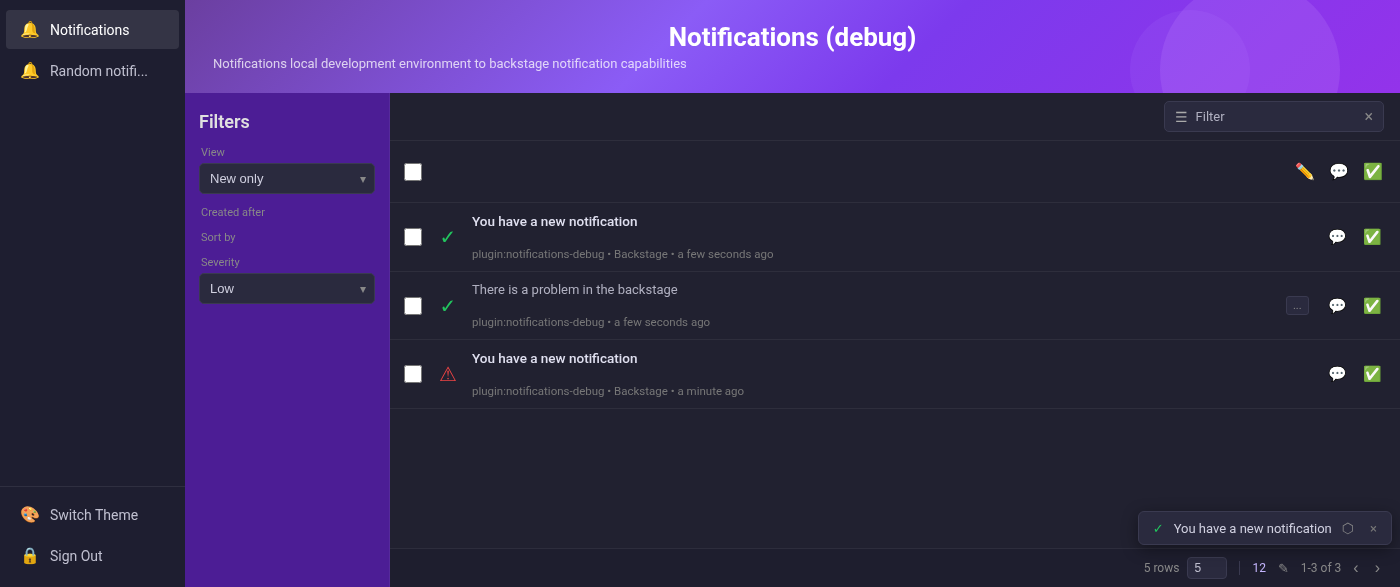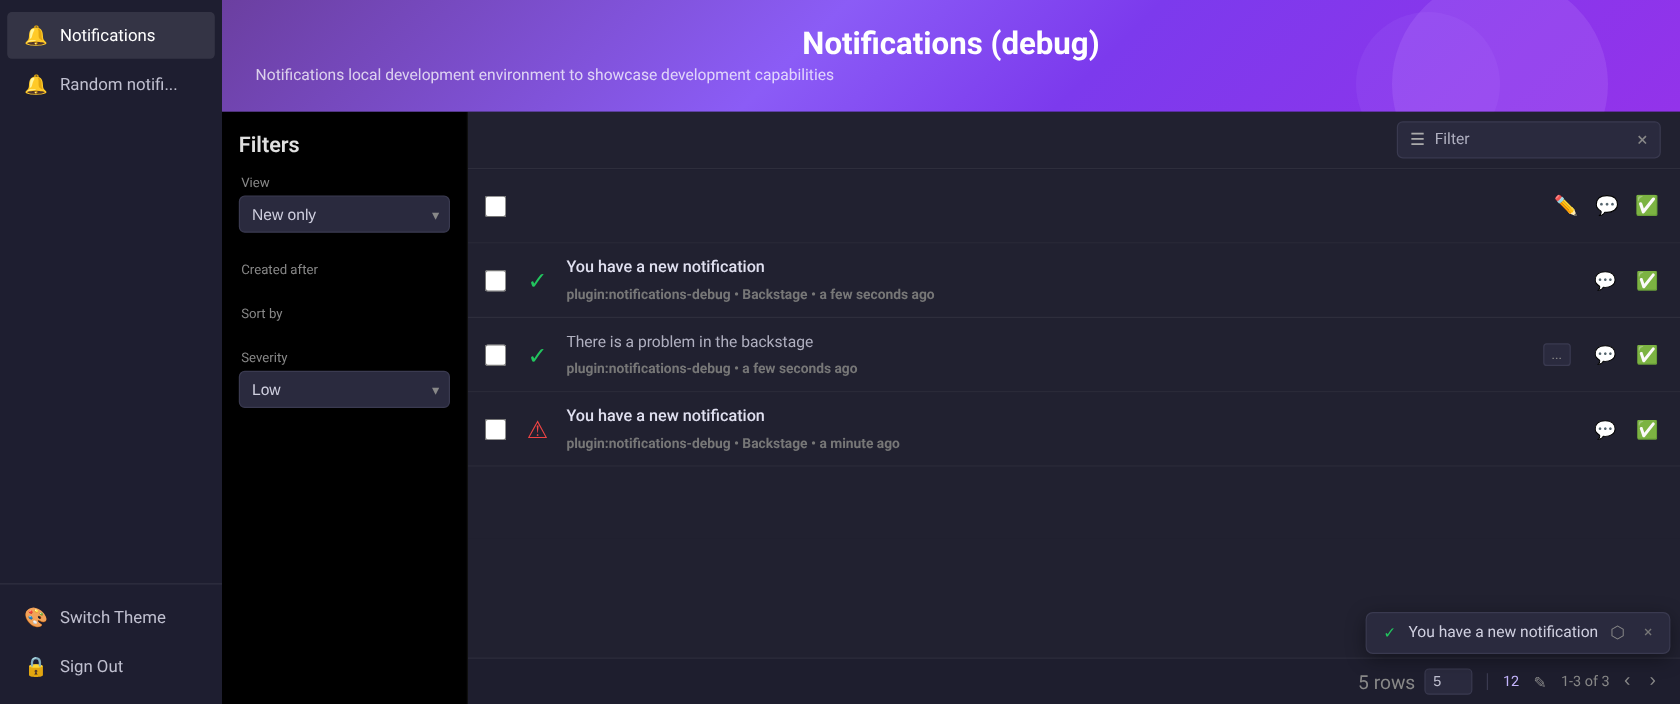--- a/index.html
+++ b/index.html
@@ -67,27 +67,27 @@
     .content-area {
       display: flex;
       flex: 1;
       overflow: hidden;
       background: #212130;
     }
 
     
     .filters-panel {
       width: 205px;
-      background: #000000;
+      background: #4c1d95;
       padding: 18px 14px;
       flex-shrink: 0;
       border-right: 1px solid rgba(255,255,255,0.06);
     }
     .filters-title { font-size: 18px; font-weight: 600; color: #e0e0e0; margin-bottom: 14px; }
-    .filter-group { margin-bottom: 24px; }
+    .filter-group { margin-bottom: 12px; }
     .filter-label { font-size: 11px; color: #888; margin-bottom: 4px; padding-left: 2px; }
     .filter-select {
       width: 100%;
       background: #2a2a3e;
       border: 1px solid #3a3a50;
       border-radius: 5px;
       color: #d0d0e0;
       padding: 7px 28px 7px 10px;
       font-size: 13px;
       appearance: none;
@@ -171,21 +171,21 @@
       border-radius: 3px;
       flex-shrink: 0;
       margin-right: 12px;
       cursor: pointer;
     }
     .notif-icon { width: 28px; flex-shrink: 0; margin-right: 10px; display: flex; align-items: center; justify-content: center; }
     .icon-check-green { color: #22c55e; font-size: 20px; }
     .icon-alert-red { color: #ef4444; font-size: 20px; }
     .notif-body { flex: 1; }
     .notif-title { font-size: 13.5px; font-weight: 500; color: #e0e0f0; }
-    .notif-meta { font-size: 11.5px; color: #777; margin-top: 7px; font-weight: bold; }
+    .notif-meta { font-size: 11.5px; color: #777; margin-top: 18px; }
     .notif-actions { display: flex; gap: 8px; align-items: center; margin-left: 10px; }
     .action-btn {
       background: transparent;
       border: none;
       cursor: pointer;
       padding: 4px;
       border-radius: 4px;
       color: #777;
       font-size: 15px;
       display: flex; align-items: center; justify-content: center;
@@ -226,21 +226,21 @@
     .pag-btn {
       background: transparent;
       border: none;
       cursor: pointer;
       color: #888;
       font-size: 16px;
       padding: 2px 4px;
       border-radius: 3px;
     }
     .pag-info { color: #888; font-size: 12px; }
-    .rows-label { color: #888; font-size: 16px; }
+    .rows-label { color: #888; font-size: 12px; }
 
     
     .snackbar {
       position: absolute;
       bottom: 42px;
       right: 8px;
       background: #2a2a3e;
       border: 1px solid #3a3a50;
       border-radius: 6px;
       padding: 8px 14px;
@@ -289,21 +289,21 @@
       <span class="icon">🔒</span>
       <span>Sign Out</span>
     </div>
   </div>
 </div>
 
 <div class="main">
 
   <div class="header">
     <div class="header-title">Notifications (debug)</div>
-    <div class="header-sub">Notifications local development environment to showcase development capabilities</div>
+    <div class="header-sub">Notifications local development environment to backstage notification capabilities</div>
   </div>
 
   <div class="content-area">
 
     <div class="filters-panel">
       <div class="filters-title">Filters</div>
 
       <div class="filter-group">
         <div class="filter-label">View</div>
         <div class="select-wrapper">

